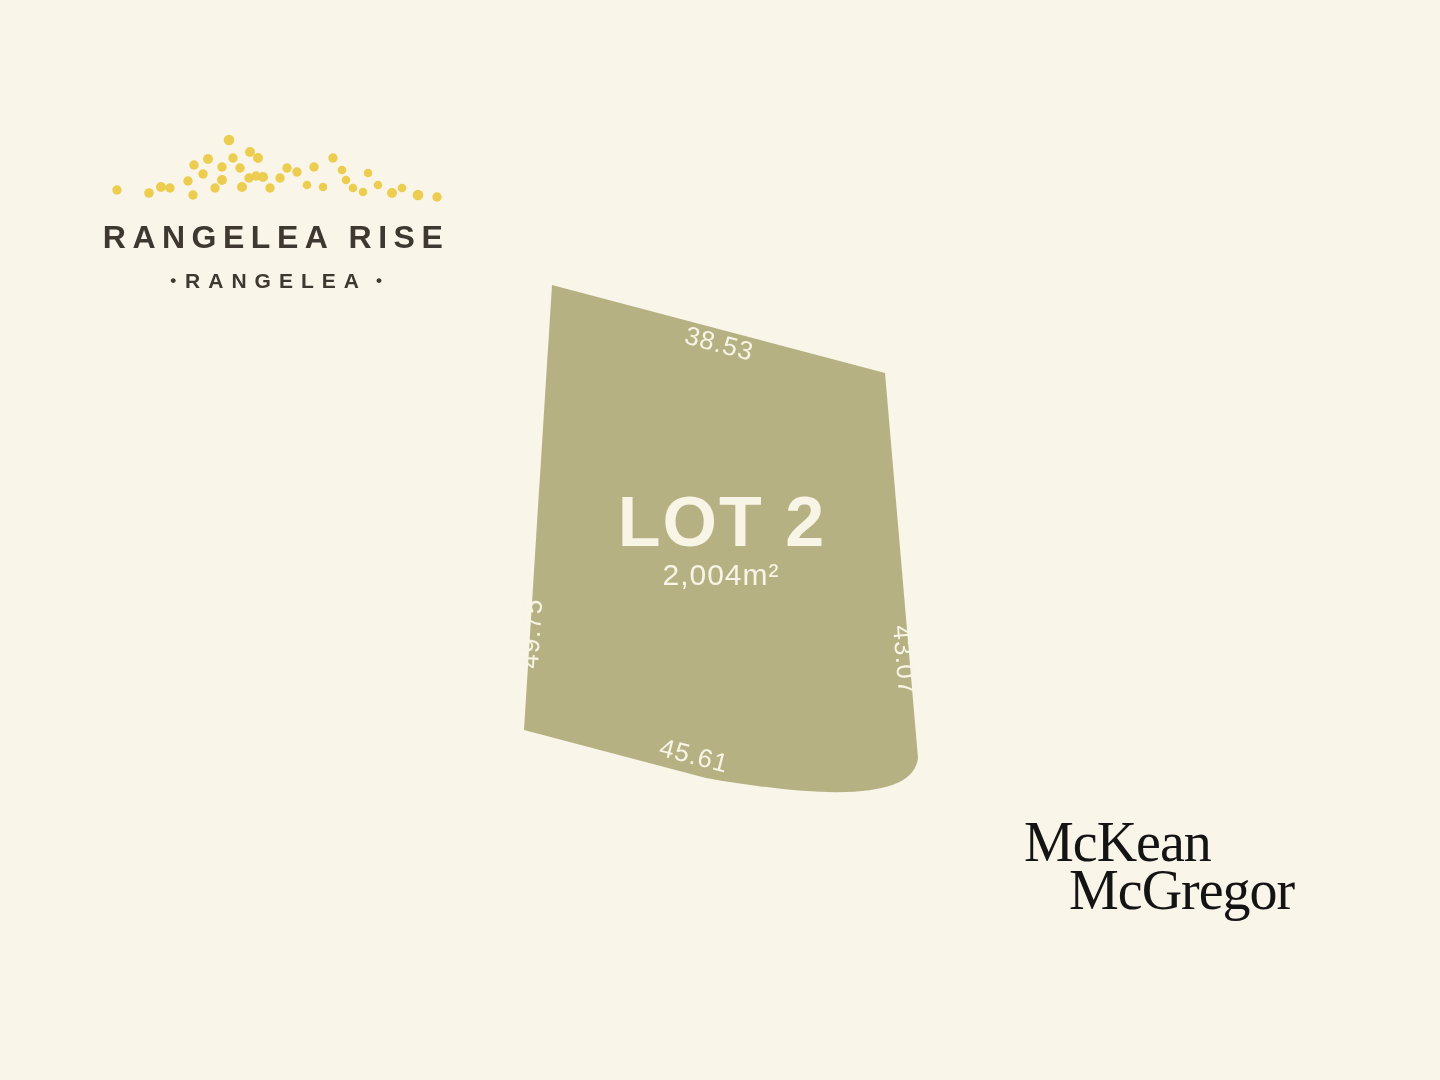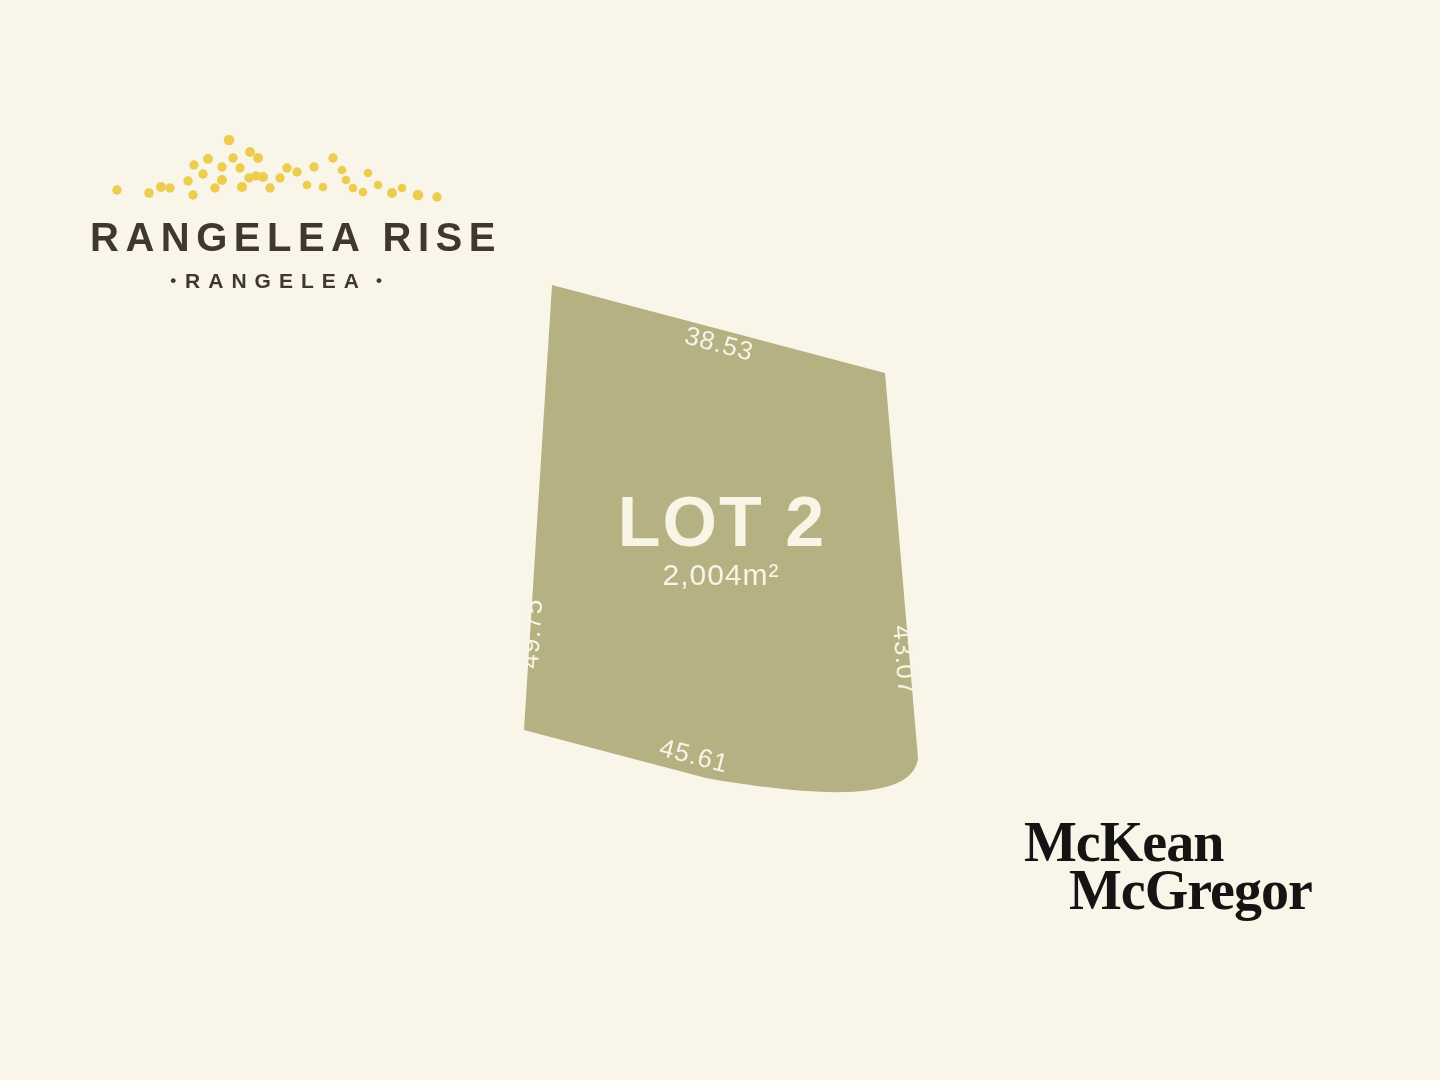--- a/index.html
+++ b/index.html
@@ -33,21 +33,21 @@
     text-align: center;
     color: var(--brand-text);
   }
   .logo-dots {
     display: block;
     margin: 0 auto;
   }
   .logo-dots circle { fill: var(--logo-dots); }
   .estate-name {
     margin-top: 14px;
-    font-size: 40px;
+    font-size: 32px;
     line-height: 34px;
     font-weight: 700;
     letter-spacing: 6.5px;
     white-space: nowrap;
   }
   .estate-location {
     margin-top: 16px;
     font-size: 21px;
     line-height: 21px;
     font-weight: 700;
@@ -92,21 +92,21 @@
     letter-spacing: 1px;
     fill: var(--parcel-text);
   }
 
   
   .agency-logo {
     position: absolute;
     left: 1024px;
     top: 818px;
     font-family: "Liberation Serif", serif;
-    font-weight: 700;
+    font-weight: 400;
     font-size: 56px;
     line-height: 48px;
     letter-spacing: -1px;
     color: var(--agency-text);
     white-space: nowrap;
   }
   .agency-line2 { margin-left: 45px; text-align: right; }
 </style>
 </head>
 <body>

